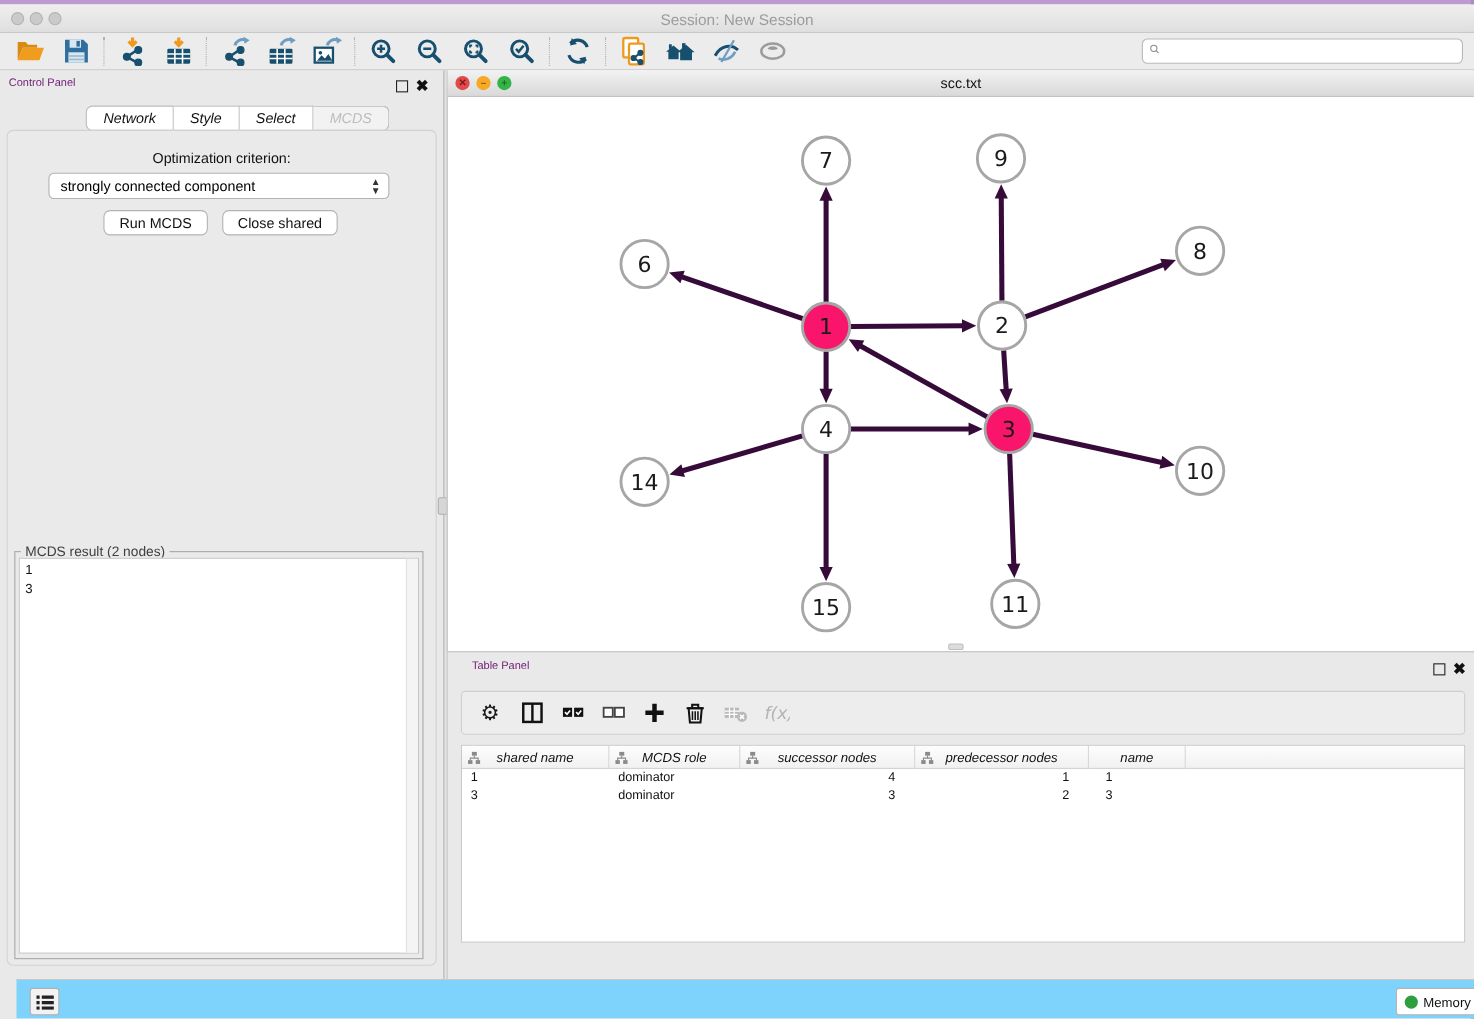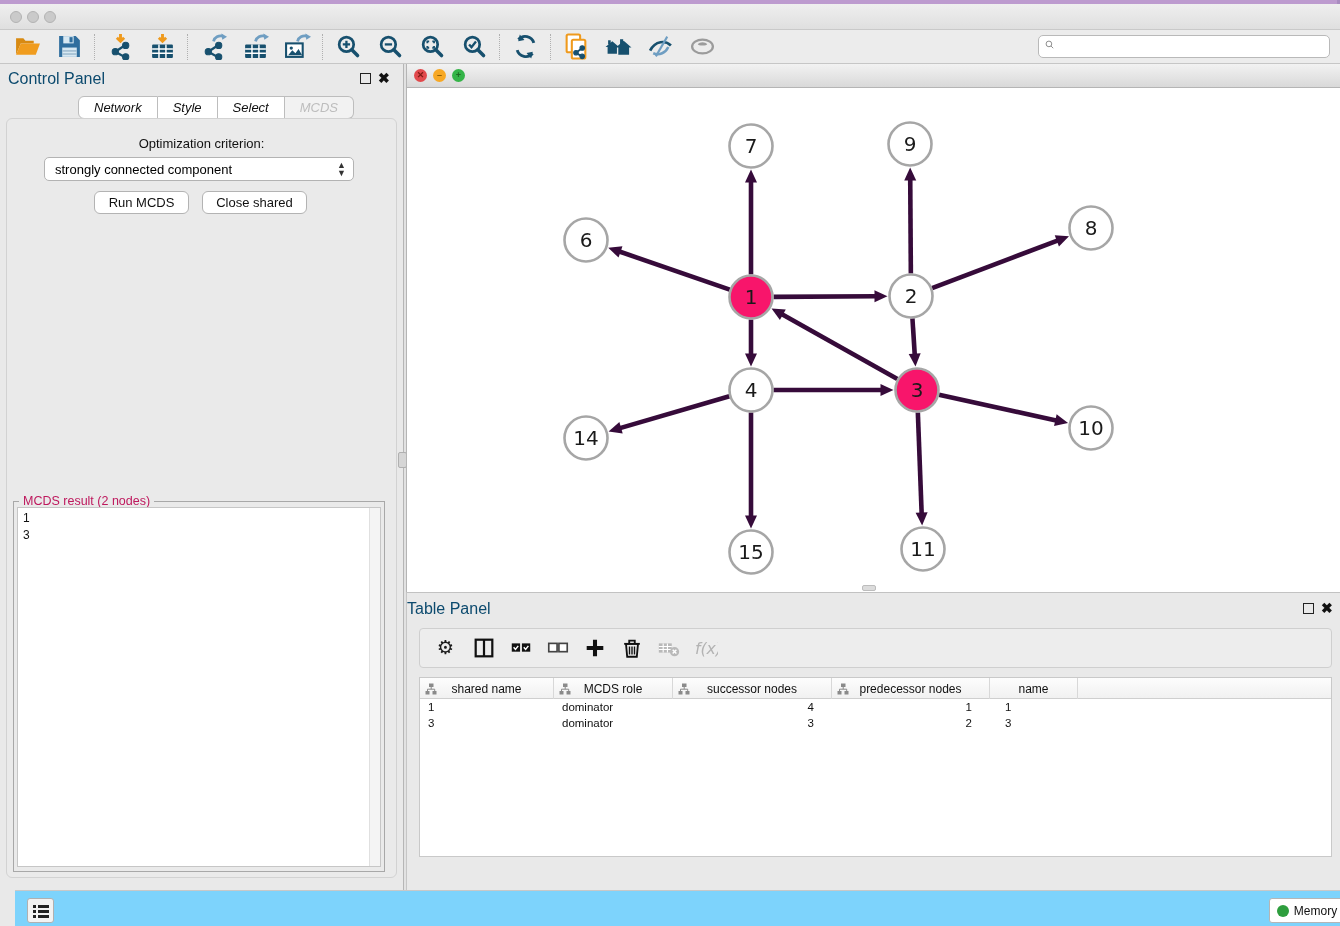--- a/index.html
+++ b/index.html
@@ -15,35 +15,35 @@
 
   
   .main-toolbar { left:0; top:30px; width:1340px; height:34px; background:#ececec; border-bottom:1px solid #c6c6c6; display:flex; align-items:center; padding-left:6px; }
   .tb-btn { width:42px; height:30px; display:flex; align-items:center; justify-content:center; cursor:pointer; }
   .tb-sep { width:1px; height:26px; border-left:1px dotted #b0b0b0; margin:0 4px; }
   .search-wrap { margin-left:auto; margin-right:10px; width:292px; height:23px; background:#fff; border:1px solid #b9b9b9; border-radius:5px; display:flex; align-items:center; padding-left:5px; }
   .search-wrap input { border:none; outline:none; flex:1; height:19px; font-size:12px; font-family:"Liberation Sans",sans-serif; background:transparent; }
 
   
   .control-panel { left:0; top:64px; width:403px; height:826px; background:#e9e9e9; }
-  .cp-title { left:8px; top:6px; font-size:16px; color:#0c4a6e; }
+  .cp-title { left:8px; top:6px; font-size:10px; color:#701a75; }
   .panel-float { width:11px; height:11px; border:1.5px solid #222; top:9px; cursor:pointer; }
   .panel-close { top:7px; font-size:14px; font-weight:bold; color:#111; cursor:pointer; line-height:14px; }
   .cp-content { left:6px; top:54px; width:391px; height:760px; background:#eaeaea; border:1px solid #d2d2d2; border-radius:6px; }
   .seg-tabs { display:flex; top:32px; }
   .seg-tab { height:23px; line-height:21px; padding:0 15px; font-size:13px; background:#fff; border:1px solid #bdbdbd; border-left:none; color:#111; cursor:pointer; white-space:nowrap; }
   .seg-tab:first-child { border-left:1px solid #bdbdbd; border-radius:6px 0 0 6px; }
   .seg-tab:last-child { border-radius:0 6px 6px 0;text-align:center; }
   .seg-tab.sel-gray { background:#f2f2f2; color:#bdbdbd; }
   .crit-label { left:6px; top:72px; width:391px; text-align:center; font-size:13px; color:#111; }
   .dropdown { left:44px; top:93px; width:310px; height:24px; background:#fff; border:1px solid #b3b3b3; border-radius:5px; font-size:13px; display:flex; align-items:center; padding-left:10px; cursor:pointer; }
   .dd-arrows { margin-left:auto; margin-right:7px; font-size:9px; color:#333; line-height:8px; text-align:center; }
   .cp-btn { height:23px; background:#fff; border:1px solid #b3b3b3; border-radius:6px; font-size:13px; color:#111; text-align:center; line-height:21px; top:127px; cursor:pointer; }
   .fieldset { left:13px; top:437px; width:372px; height:371px; border:1px solid #a8a8a8; }
-  .legend { left:5px; top:-8px; background:#eaeaea; padding:0 4px; font-size:12.5px; color:#be185d; }
+  .legend { left:5px; top:-8px; background:#eaeaea; padding:0 4px; font-size:12.5px; color:#404040; }
   .result-area { left:3px; top:5px; width:364px; height:360px; background:#fff; border:1px solid #c6c6c6; font-size:12px; color:#111; }
   .result-lines { padding:2px 5px; line-height:17px; }
   .result-scroll { position:absolute; right:0; top:0; width:11px; height:100%; background:#f4f4f4; border-left:1px solid #e0e0e0; }
 
   
   .v-divider { left:403px; top:64px; width:3px; height:826px; background:#e2e2e2; border-left:1px solid #b6b6b6; }
   .v-grip { left:398px; top:452px; width:9px; height:16px; background:#d6d6d6; border:1px solid #b0b0b0; border-radius:2px; cursor:col-resize; }
 
   
   .network-frame { left:406px; top:64px; width:934px; height:528px; background:#fff; border-left:1px solid #b5b5b5; }
@@ -51,21 +51,21 @@
   .light { width:13px; height:13px; border-radius:50%; top:5px; font-size:9px; font-weight:bold; text-align:center; line-height:13px; cursor:pointer; }
   .frame-title { width:100%; text-align:center; top:4px; font-size:13px; color:#111; }
   .h-grip { left:455px; top:521px; width:14px; height:6px; background:#dcdcdc; border:1px solid #bdbdbd; border-radius:2px; cursor:row-resize; }
 
   
   .table-panel { left:406px; top:592px; width:934px; height:298px; background:#e9e9e9; border-top:1px solid #c2c2c2; border-left:1px solid #c6c6c6; }
   .tp-toolbar { left:12px; top:35px; width:913px; height:40px; background:#ededed; border:1px solid #cfcfcf; border-radius:4px; display:flex; align-items:center; padding-left:8px; }
   .tp-btn { width:37px; height:30px; display:flex; align-items:center; justify-content:center; cursor:pointer; }
   .data-table { left:12px; top:84px; width:913px; height:180px; background:#fff; border:1px solid #c9c9c9; overflow:hidden; }
   .th-row { display:flex; height:21px; border-bottom:1px solid #cfcfcf; background:linear-gradient(#fdfdfd,#f1f1f1); }
-  .th-cell { position:relative; height:21px; border-right:1px solid #d8d8d8; display:flex; align-items:center; justify-content:center; font-size:12px; color:#111; cursor:pointer; }
+  .th-cell { position:relative; height:21px; border-right:1px solid #d8d8d8; display:flex; align-items:center; justify-content:center; font-size:12px; color:#111; cursor:pointer;font-style:italic; }
   .th-icon { position:absolute; left:5px; top:5px; }
   .tr-row { display:flex; height:16px; font-size:11.5px; color:#111; cursor:pointer; }
   .td-cell { height:16px; line-height:16px; overflow:hidden; }
   .bottom-tabs { left:50%; transform:translateX(-50%); top:272px; display:flex; }
 
   
   .statusbar { left:0; top:890px; width:1340px; height:36px; background:#7dd3fc; border-top:1px solid #c8c8c8;margin-left:15px; }
   .list-btn { left:12px; top:7px; width:27px; height:25px; background:#f2f2f2; border:1px solid #b0b0b0; border-radius:3px; display:flex; align-items:center; justify-content:center; cursor:pointer; }
   .memory-btn { right:10px; top:7px; width:76px; height:25px; background:#fff; border:1px solid #b5b5b5; border-radius:3px; display:flex; align-items:center; justify-content:center; gap:5px; font-size:12px; color:#111; cursor:pointer; }
   .mem-dot { width:12px; height:12px; border-radius:50%; background:#2e9e3e; }
@@ -73,20 +73,21 @@
 </style>
 </head>
 <body>
 
 <div class="abs top-strip"></div>
 <div class="abs right-strip"></div>
 <div class="abs titlebar">
   <div class="abs traffic" style="left:10px;"></div>
   <div class="abs traffic" style="left:27px;"></div>
   <div class="abs traffic" style="left:44px;"></div>
+  <div class="abs win-title">Session: New Session</div>
 </div>
 
 <div class="abs main-toolbar" id="main-toolbar">
     <div class="tb-btn">
       <svg width="27" height="27" viewBox="0 0 26 26">
         <path d="M2 21V5h7l2 2.5h8V10H6.5z" fill="#d88a12"></path>
         <path d="M6.5 10H25l-4 11H2z" fill="#f09c1e"></path>
       </svg>
     </div>
     <div class="tb-btn">
@@ -276,20 +277,21 @@
 </div>
 
 <div class="abs v-divider"></div>
 <div class="abs v-grip"></div>
 
 <div class="abs network-frame">
   <div class="abs frame-titlebar">
     <div class="abs light" style="left:7px;background:#e1494c;color:#7e1a14;">✕</div>
     <div class="abs light" style="left:26px;background:#f7a824;color:#8a5a00;">–</div>
     <div class="abs light" style="left:45px;background:#34b448;color:#1e6b23;">+</div>
+    <div class="abs frame-title">scc.txt</div>
   </div>
   <svg id="graph-svg" class="abs" style="left:0;top:24px;" width="934" height="504" viewBox="0 0 934 504">
       <g>
         <line x1="344" y1="186.5" x2="344" y2="92.5" stroke="#360b3a" stroke-width="4.6"></line>
         <polygon points="344,81.5 350,94.5 338,94.5" fill="#360b3a"></polygon>
       </g>
       <g>
         <line x1="322.7332203769693" y1="201.65329431204393" x2="211.60906208864708" y2="163.26494872153265" stroke="#360b3a" stroke-width="4.6"></line>
         <polygon points="201.21196982849875,159.67322594075412 215.45856401637144,158.24684799432055 211.54032098279487,169.58913045993694" fill="#360b3a"></polygon>
       </g>
@@ -383,21 +385,21 @@
       </g>
       <g>
         <circle cx="516" cy="461" r="21.5" fill="#ffffff" stroke="#a6a6a6" stroke-width="2.6"></circle>
         <text x="516" y="468" text-anchor="middle" font-size="20" fill="#1a1a1a">11</text>
       </g>
     </svg>
   <div class="abs h-grip"></div>
 </div>
 
 <div class="abs table-panel">
-  <div class="abs cp-title" style="left:0;top:7px;">Table Panel</div>
+  <div class="abs cp-title" style="left:22px;top:7px;">Table Panel</div>
   <div class="abs panel-float" style="left:896px;top:10px;"></div>
   <div class="abs panel-close" style="left:914px;top:8px;">✖</div>
   <div class="abs tp-toolbar" id="tp-toolbar">
       <div class="tp-btn">
         <svg width="24" height="24" viewBox="0 0 26 26">
           <text x="2" y="20" font-size="21" fill="#1b1b1b" font-family="DejaVu Sans">⚙</text>
         </svg>
       </div>
       <div class="tp-btn">
         <svg width="24" height="24" viewBox="0 0 26 26">

